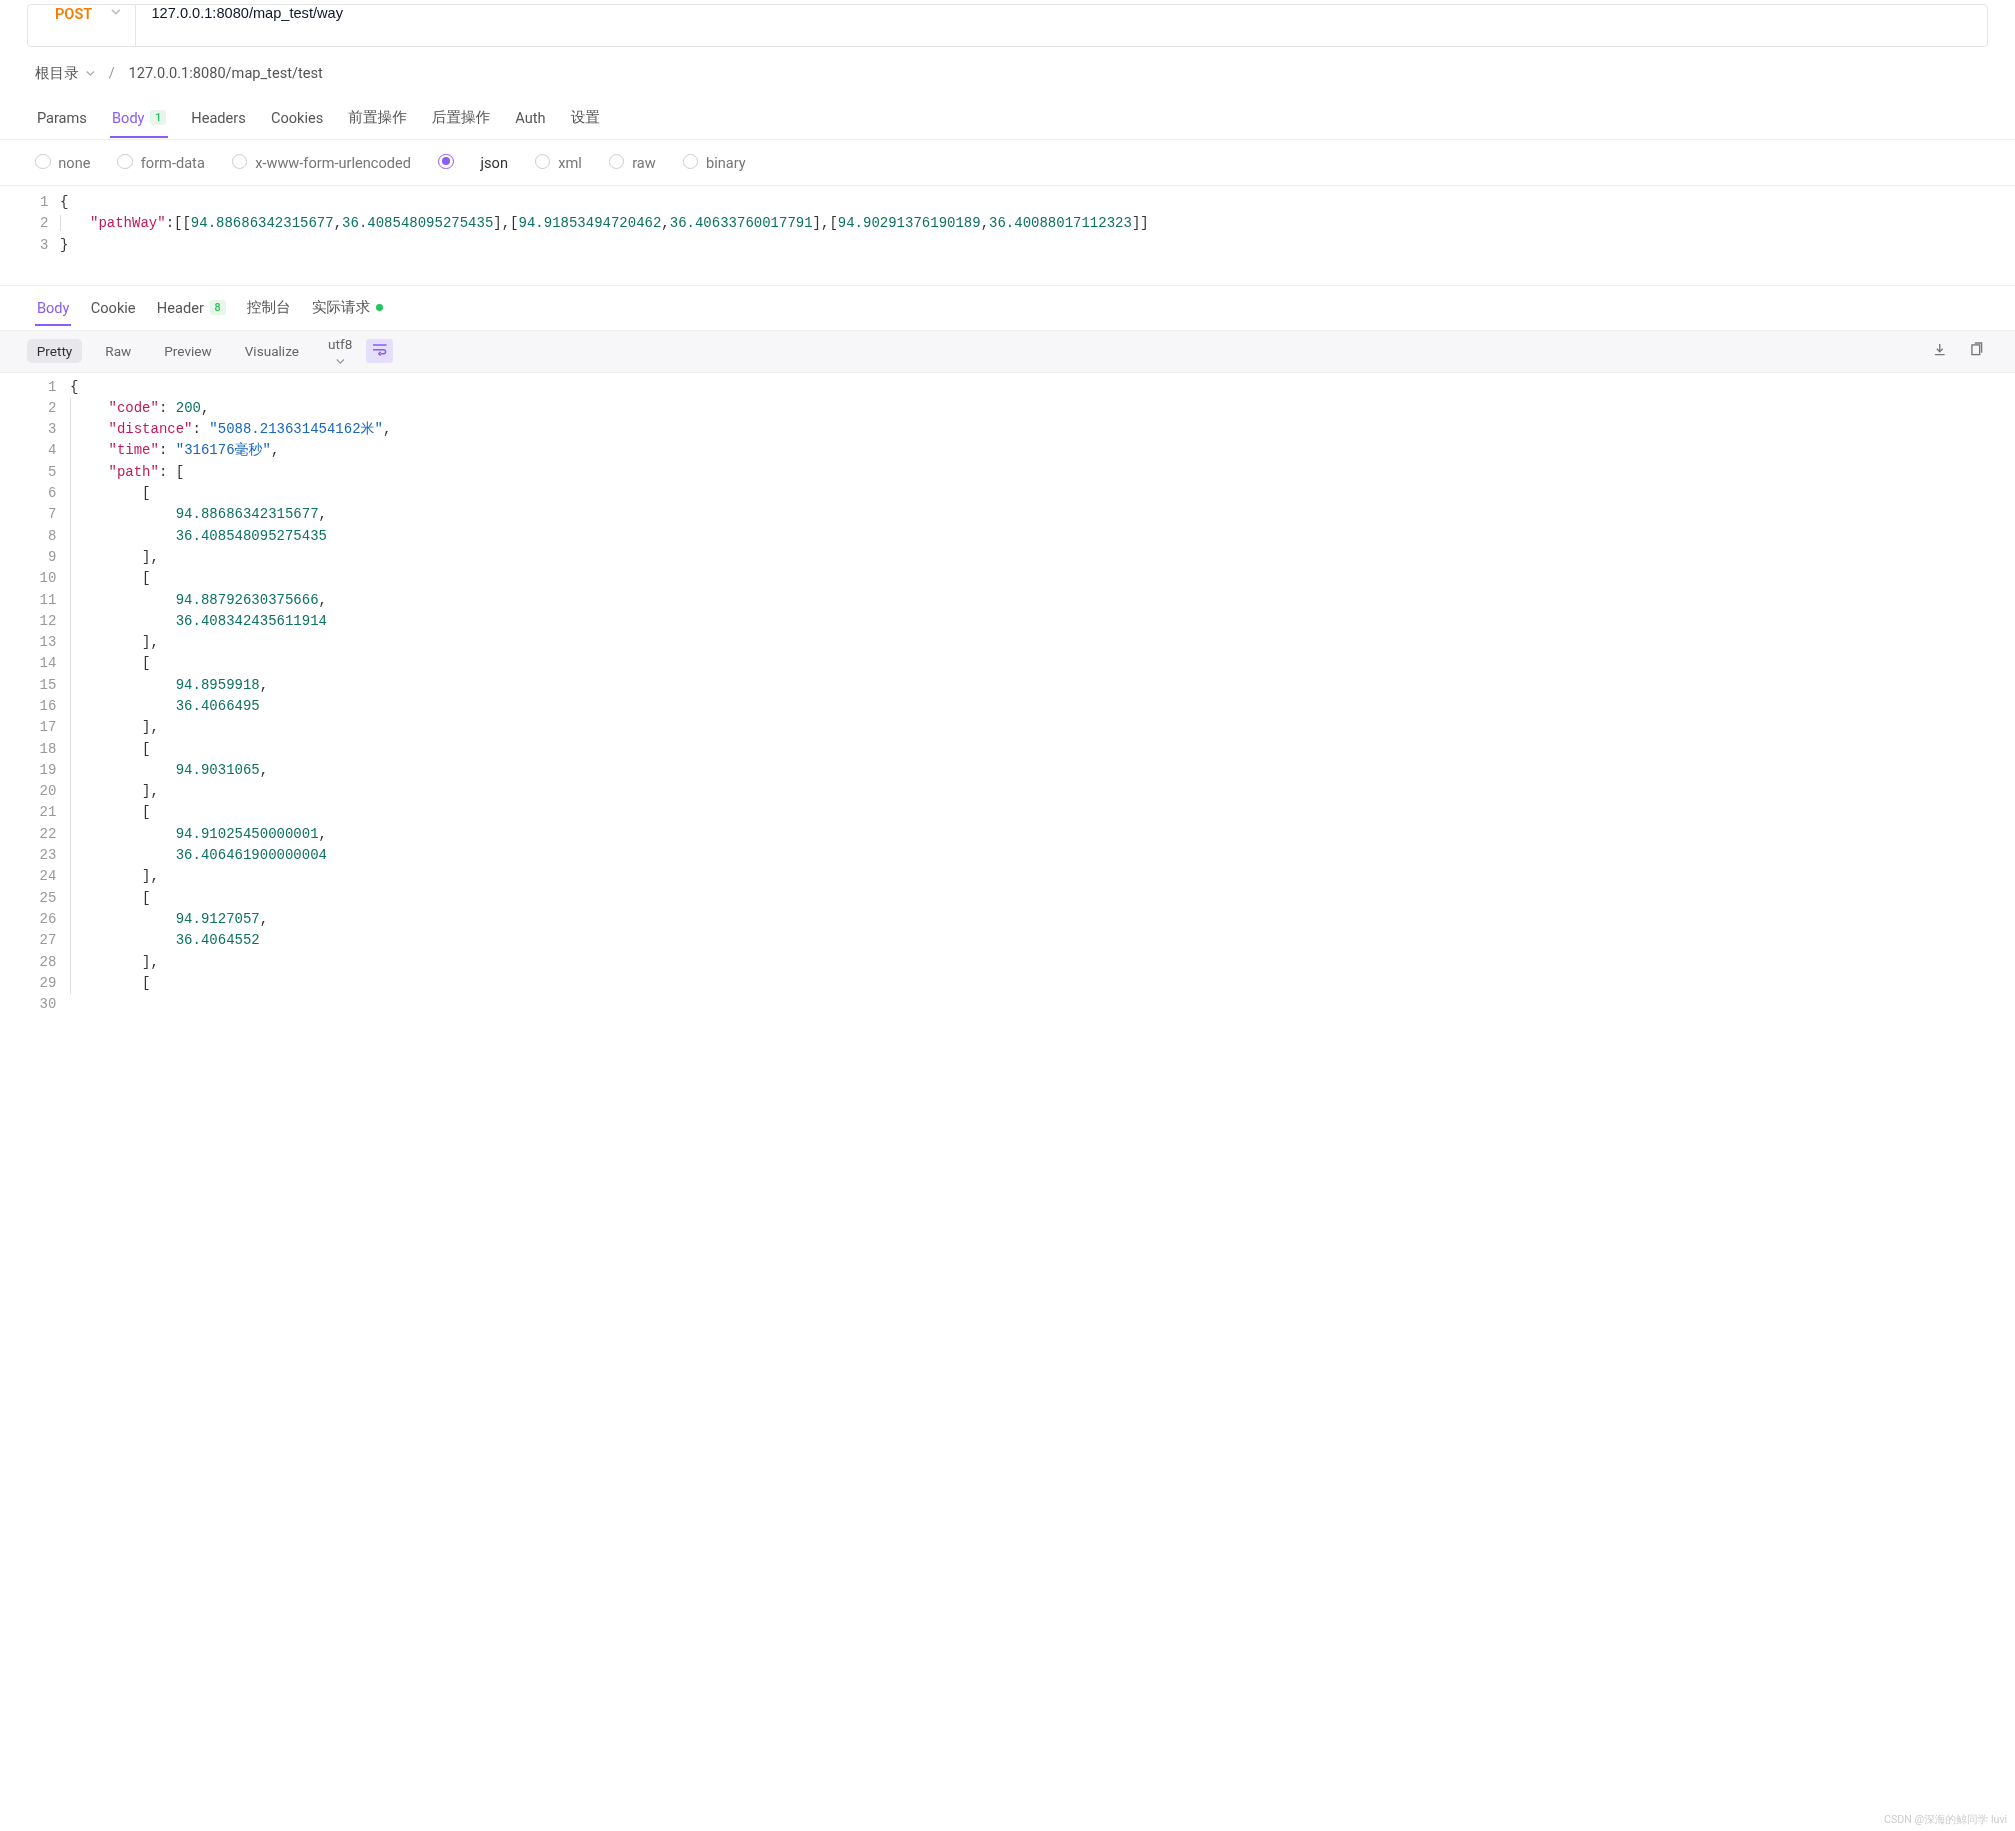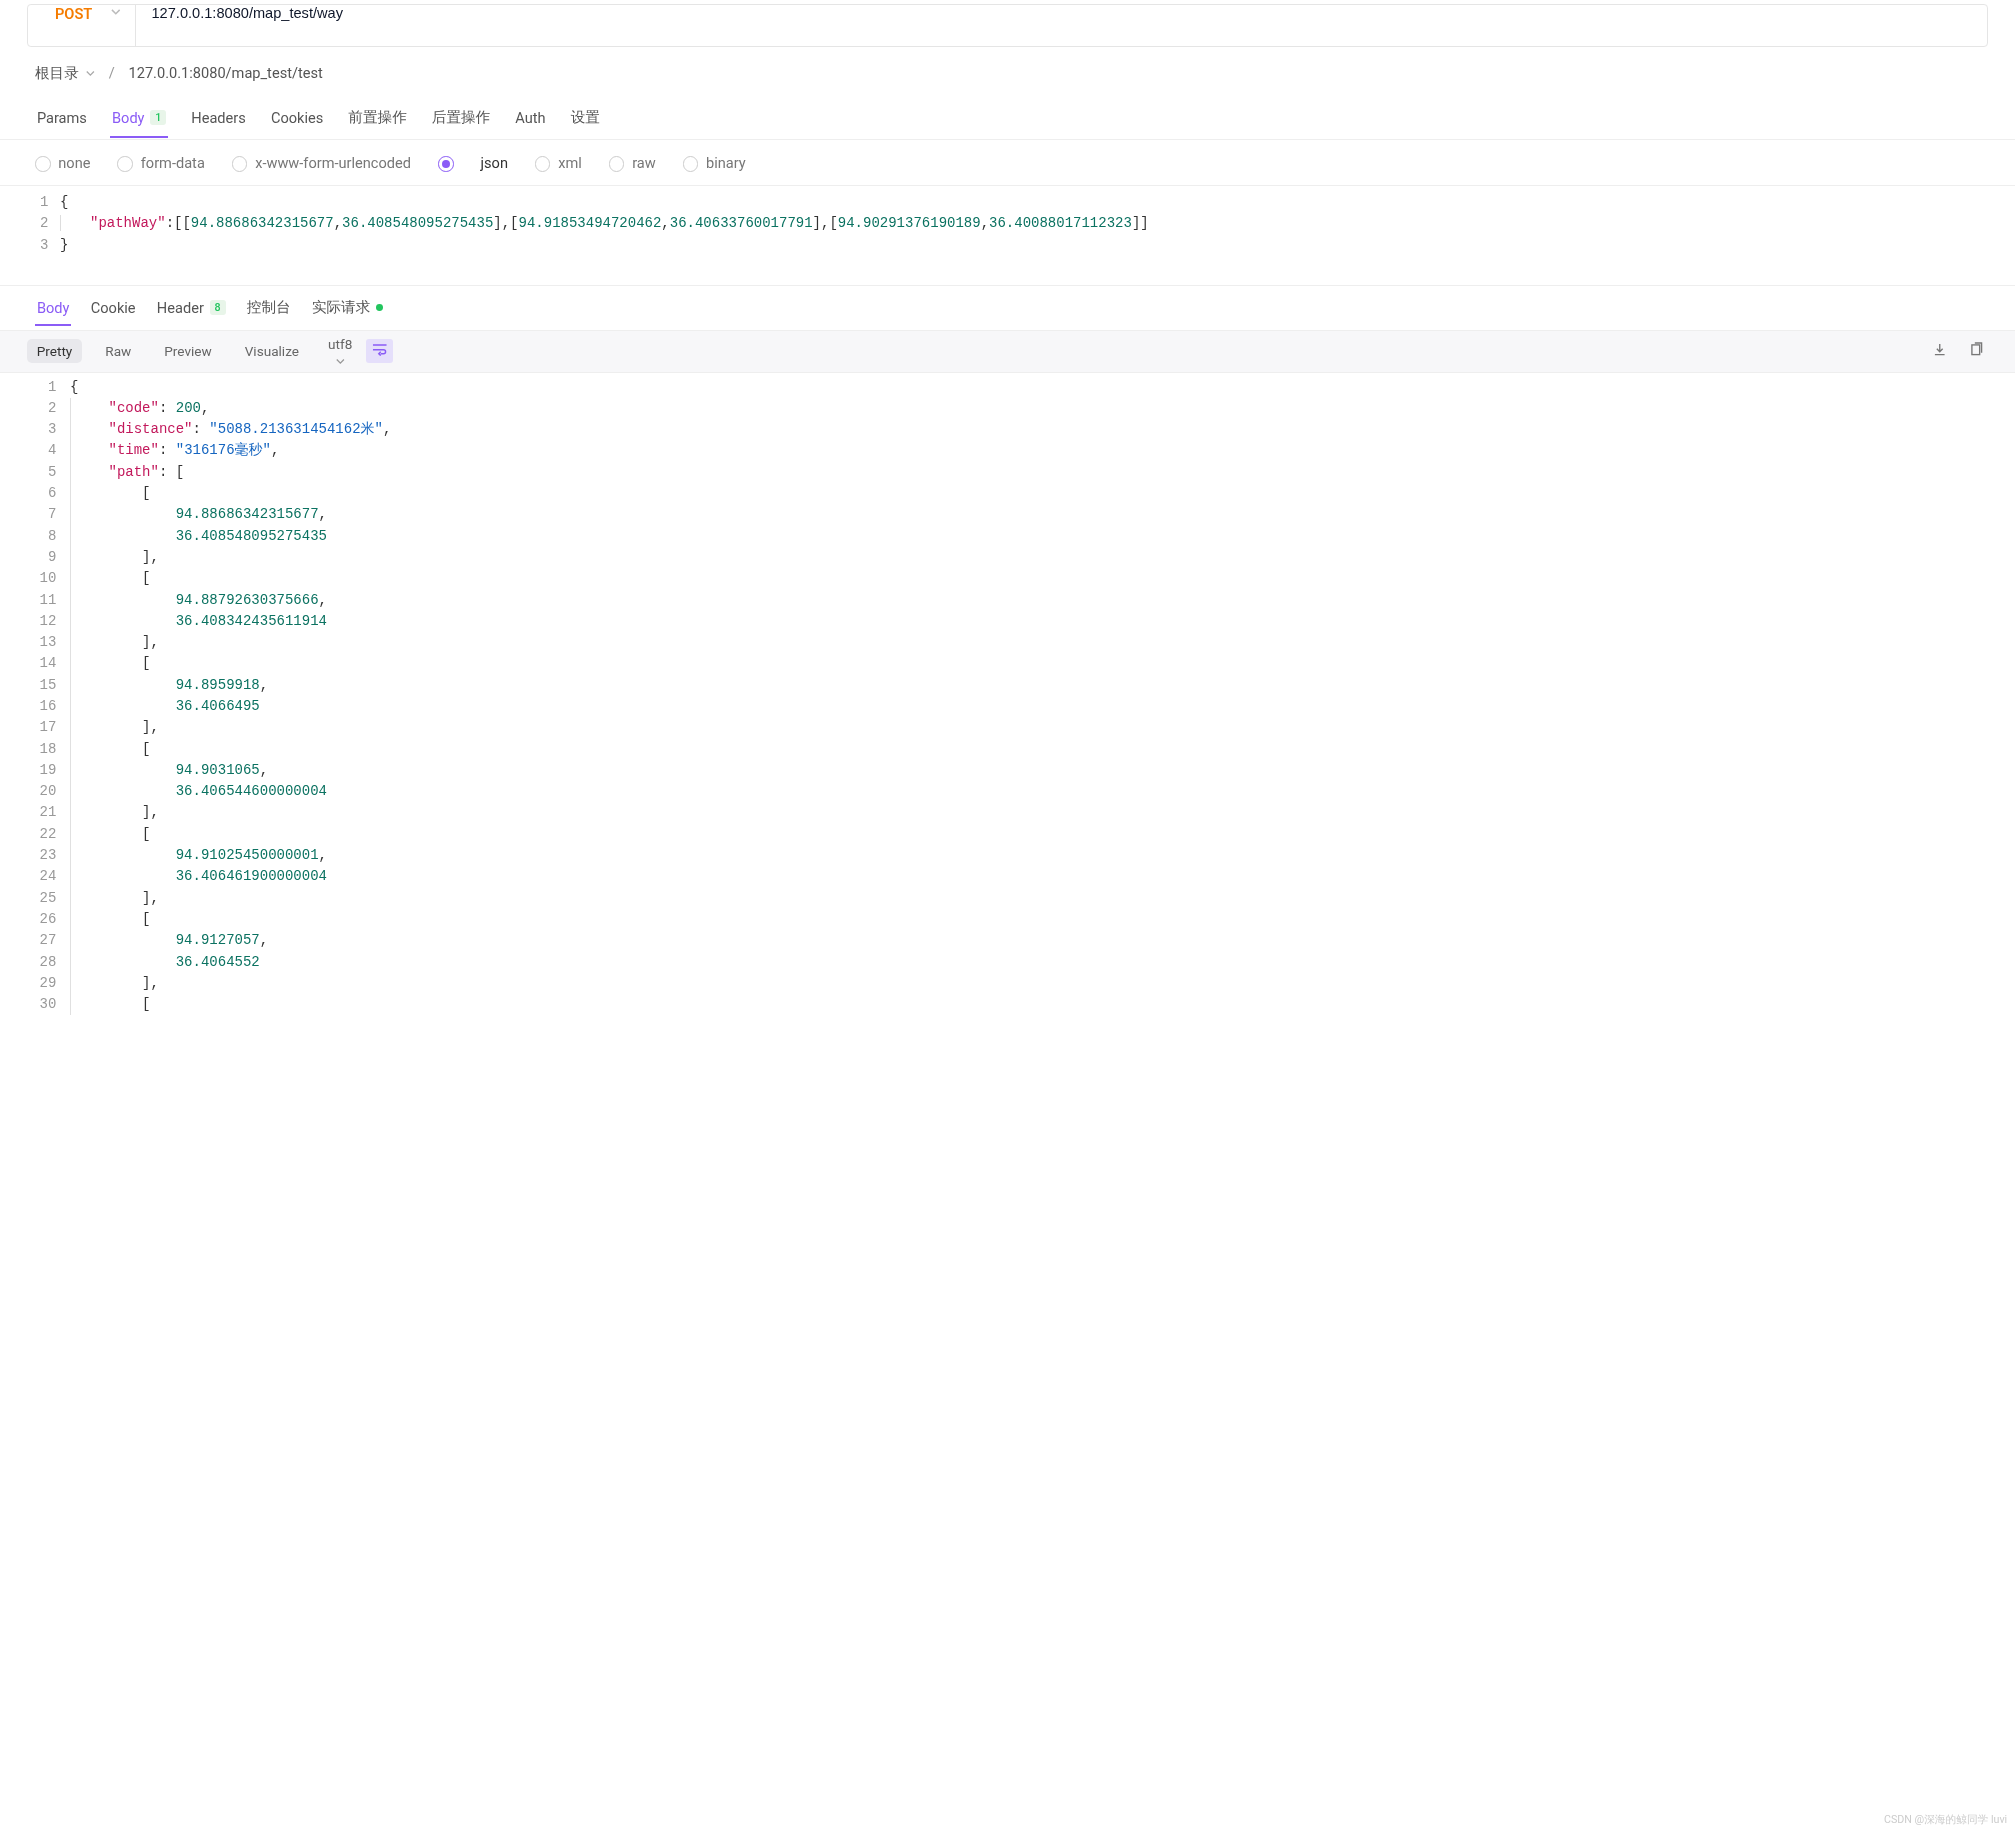--- a/index.html
+++ b/index.html
@@ -15,21 +15,21 @@
 .breadcrumb .sep { margin: 0 13.6px; color: #999; }
 .breadcrumb .root-dd { color: #aaa; margin-left: 5.8px; }
 
 .tabs { display: flex; align-items: center; padding: 0 35px; border-bottom: 1px solid #eee; height: 43px; gap: 21.3px; }
 .tab { color: #555; font-size: 14.6px; padding: 9.7px 1.9px; cursor: pointer; position: relative; display: flex; align-items: center; gap: 5.8px; }
 .tab.active { color: #8b5cf6; }
 .tab.active::after { content: ""; position: absolute; bottom: -1px; left: 0; right: 0; height: 1.9px; background: #8b5cf6; }
 .badge-n { background: #e8f5e9; color: #22c55e; font-size: 10.7px; padding: 1px 4.9px; border-radius: 2.9px; font-weight: 500; }
 
 .body-types { display: flex; align-items: center; padding: 13.6px 35px; gap: 27px; }
-.radio-opt { display: flex; align-items: flex-end; gap: 7.8px; color: #777; font-size: 14.6px; cursor: pointer; }
+.radio-opt { display: flex; align-items: flex-start; gap: 7.8px; color: #777; font-size: 14.6px; cursor: pointer; }
 .radio { width: 15.5px; height: 15.5px; border: 1.9px solid #ccc; border-radius: 50%; display: inline-flex; align-items: center; justify-content: center; }
 .radio.selected { border-color: #8b5cf6; }
 .radio.selected::after { content: ""; width: 7.8px; height: 7.8px; background: #8b5cf6; border-radius: 50%; }
 .radio-opt.selected { color: #333; gap: 27px; }
 
 .editor { border-top: 1px solid #eee; display: flex; font-family: Consolas,"Courier New",monospace; font-size: 14px; }
 .gutter { width: 60px; text-align: right; padding: 5.8px 11.6px 5.8px 0; color: #999; background: #fff; user-select: none; }
 .gutter div { line-height: 21.3px; }
 .code { padding: 5.8px 0; flex: 1; line-height: 21.3px; white-space: pre; overflow-x: hidden; }
 .guide { border-left: 1px solid #ddd; margin-left: 0; padding-left: 29px; display: inline; }
@@ -229,21 +229,20 @@
       <div class="rl g1">        [</div>
       <div class="rl g1">            <span class="n">94.88792630375666</span>,</div>
       <div class="rl g1">            <span class="n">36.408342435611914</span></div>
       <div class="rl g1">        ],</div>
       <div class="rl g1">        [</div>
       <div class="rl g1">            <span class="n">94.8959918</span>,</div>
       <div class="rl g1">            <span class="n">36.4066495</span></div>
       <div class="rl g1">        ],</div>
       <div class="rl g1">        [</div>
       <div class="rl g1">            <span class="n">94.9031065</span>,</div>
-      <div class="rl g1">            <span class="n">36.406544600000004</span></div>
       <div class="rl g1">        ],</div>
       <div class="rl g1">        [</div>
       <div class="rl g1">            <span class="n">94.91025450000001</span>,</div>
       <div class="rl g1">            <span class="n">36.406461900000004</span></div>
       <div class="rl g1">        ],</div>
       <div class="rl g1">        [</div>
       <div class="rl g1">            <span class="n">94.9127057</span>,</div>
       <div class="rl g1">            <span class="n">36.4064552</span></div>
       <div class="rl g1">        ],</div>
       <div class="rl g1">        [</div>

